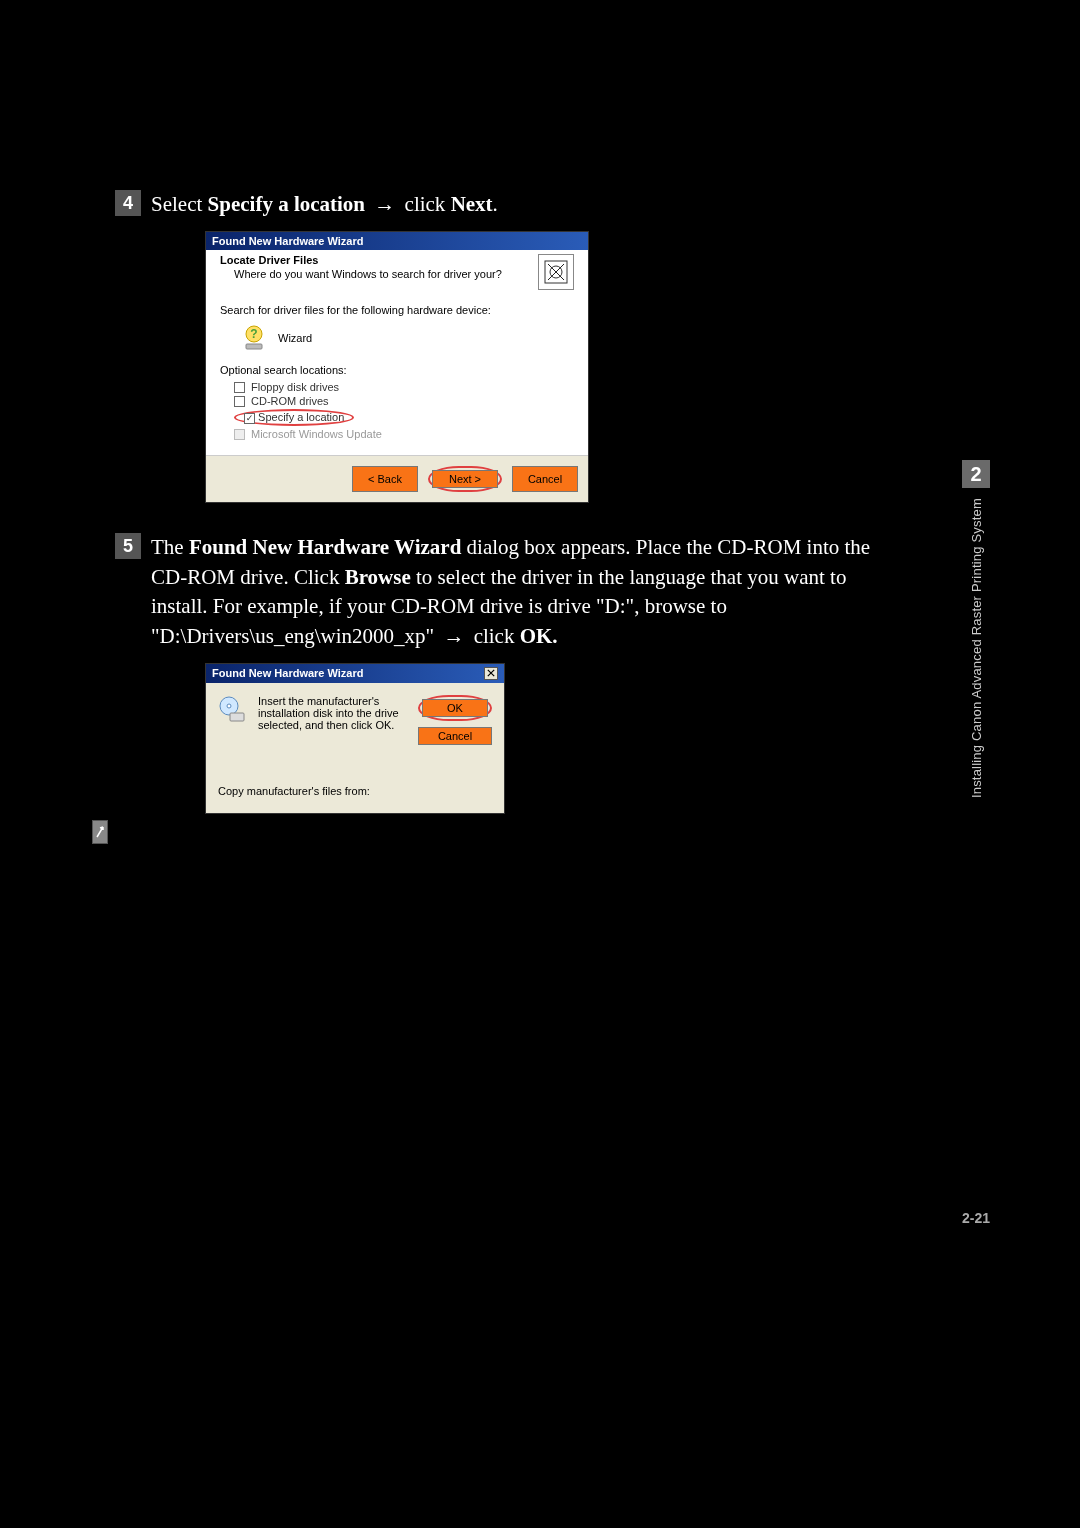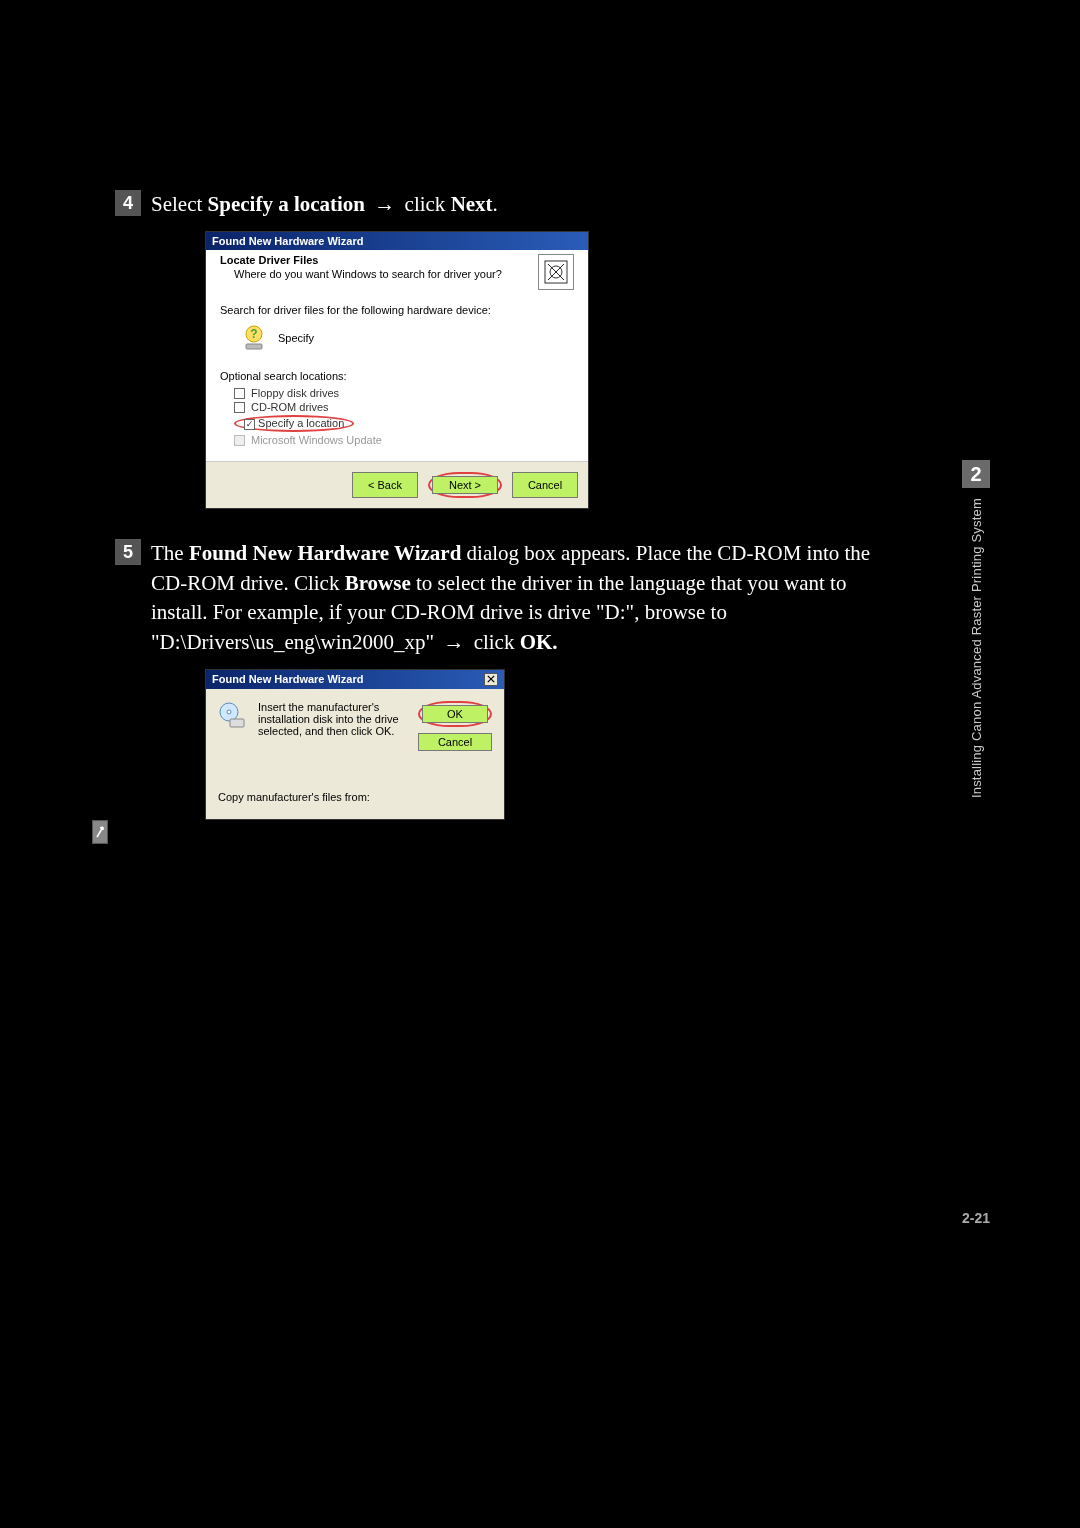--- a/index.html
+++ b/index.html
@@ -82,21 +82,21 @@
       display: flex; align-items: center; justify-content: center;
     }
     .wiz-icon svg { width: 28px; height: 28px; }
     .dlg1-search { margin-top: 14px; }
     .device-row {
       display: flex; align-items: center; gap: 10px;
       margin: 8px 0 10px 20px;
     }
     .device-icon { width: 28px; height: 28px; }
     .dlg1-para { margin-bottom: 6px; }
-    .opt-label { margin-top: 18px; margin-bottom: 4px; }
+    .opt-label { margin-top: 12px; margin-bottom: 4px; }
     .opt-list { list-style: none; padding-left: 14px; }
     .opt-list li { display: flex; align-items: center; gap: 6px; padding: 1px 0; color: #333; }
     .opt-list li.disabled { color: #999; }
     .cb {
       width: 11px; height: 11px; border: 1px solid #666; background: #fff;
       display: inline-flex; align-items: center; justify-content: center; font-size: 9px; line-height: 1;
     }
     .cb.disabled { border-color: #bbb; background: #eee; }
     .oval-highlight {
       border: 2px solid #e04040;
@@ -106,21 +106,21 @@
     }
     .dlg1-footer {
       background: #ece9d8;
       border-top: 1px solid #ccc;
       padding: 10px;
       display: flex; justify-content: flex-end; gap: 10px;
     }
     .win-btn {
       min-width: 66px;
       padding: 2px 8px;
-      background: #bef264;
+      background: #f97316;
       border: 1px solid #777;
       font-family: Tahoma, Arial, sans-serif;
       font-size: 11px;
       text-align: center;
       cursor: pointer;
     }
     .btn-oval {
       border: 2px solid #e04040;
       border-radius: 50%/60%;
       padding: 2px;
@@ -263,21 +263,21 @@
         </div>
         <div class="dlg1-search">Search for driver files for the following hardware device:</div>
         <div class="device-row">
           <span class="device-icon">
             <svg viewBox="0 0 28 28">
                 <circle cx="14" cy="10" r="8" fill="#ffe066" stroke="#c9a400"></circle>
                 <text x="14" y="14" font-size="12" text-anchor="middle" fill="#4aa03b" font-weight="bold">?</text>
                 <rect x="6" y="20" width="16" height="5" rx="1" fill="#bbb" stroke="#888"></rect>
               </svg>
           </span>
-          <span>Specify</span>
+          <span>Wizard</span>
         </div>
         <div class="opt-label">Optional search locations:</div>
         <ul class="opt-list">
           <li>
             <span class="cb"></span>
             <span>Floppy disk drives</span>
           </li>
           <li>
             <span class="cb"></span>
             <span>CD-ROM drives</span>

